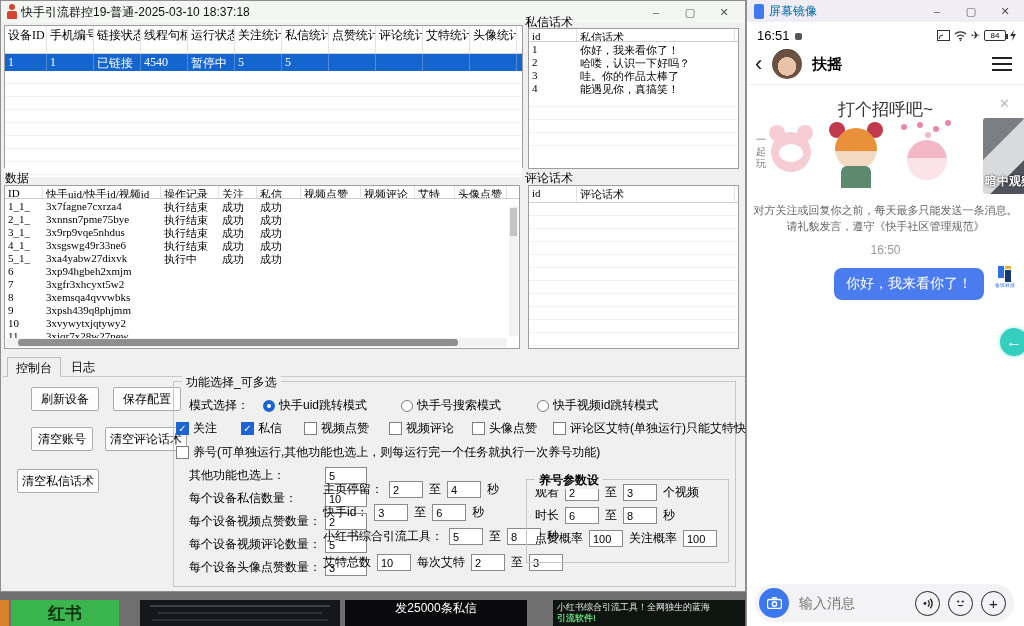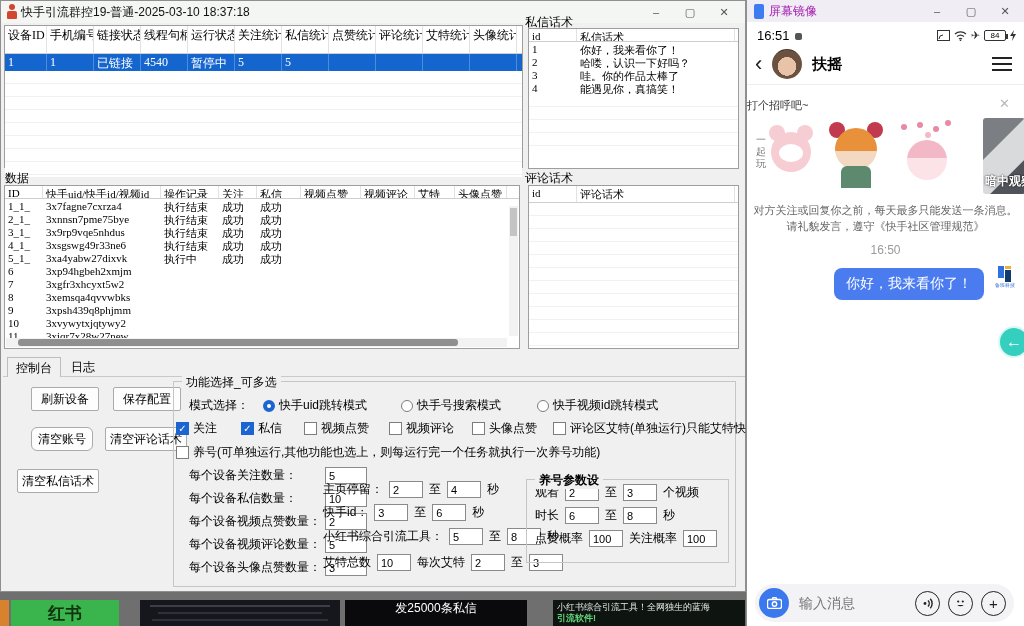--- a/index.html
+++ b/index.html
@@ -80,37 +80,37 @@
   .numin { width:42px; height:17px; border:1px solid #8a8a8a; background:#fff; font-size:11px; padding:0 3px;
            font-family:"Liberation Sans",sans-serif; }
   .numin.sm { width:34px; }
   .cntrow { display:flex; align-items:center; justify-content:space-between; height:17px; margin-bottom:6px; }
   .rng { display:flex; align-items:center; gap:6px; white-space:nowrap; }
 
   
   #rwin { left:746px; top:0; width:278px; height:626px; background:#fff; border-left:1px solid #8f8f8f; }
   #rtitle { position:absolute; left:0; top:0; right:0; height:22px; background:#f0eef4; display:flex; align-items:center; }
   .phoneicon { width:10px; height:15px; border-radius:2px; background:#3f7bf0; margin-left:7px; }
-  #rtitle .ttl { color:#a21caf; margin-left:5px; font-size:12px; }
+  #rtitle .ttl { color:#0369a1; margin-left:5px; font-size:12px; }
 
   .statusrow { position:absolute; left:0; top:26px; right:0; height:20px; }
   .sticons { position:absolute; right:8px; top:3px; display:flex; align-items:center; gap:4px; }
   .battery { width:22px; height:11px; border:1px solid #333; border-radius:2px; font-size:8px;
              display:flex; align-items:center; justify-content:center; position:relative; }
   .battery:after { content:""; position:absolute; right:-3px; top:3px; width:2px; height:5px; background:#333; }
 
   .chathead { position:absolute; left:0; top:48px; right:0; height:32px; display:flex; align-items:center; }
   .backchev { font-size:22px; color:#222; margin-left:8px; line-height:20px; }
   .avatar { width:30px; height:30px; border-radius:50%; margin-left:10px;
             background:radial-gradient(circle at 50% 58%, #e8c3a8 0 40%, #6b5140 41% 70%, #4a3a30 71%); }
   .cname { font-size:15px; font-weight:bold; margin-left:10px; }
   .hamburger { position:absolute; right:12px; width:20px; height:14px; display:flex; flex-direction:column; justify-content:space-between; }
   .hamburger div { height:2px; background:#222; }
 
-  .greet { position:absolute; top:98px; left:0; right:0; text-align:left; font-size:11px; color:#333; }
+  .greet { position:absolute; top:98px; left:0; right:0; text-align:center; font-size:17px; color:#333; }
   .greetx { position:absolute; right:14px; top:96px; color:#b9b9b9; font-size:13px; }
 
   .sticker { position:absolute; top:118px; width:66px; height:76px; border-radius:6px; background:#fff; overflow:hidden; }
   .bearhead { position:absolute; left:18px; top:14px; width:40px; height:40px; border-radius:50%; background:#f6cdd3; }
   .bearhead:before, .bearhead:after { content:""; position:absolute; top:-7px; width:16px; height:16px; border-radius:50%; background:#f6cdd3; }
   .bearhead:before{left:-2px}.bearhead:after{right:-2px}
   .bearface { position:absolute; left:26px; top:26px; width:24px; height:18px; border-radius:50%; background:#fff; }
   .vtext { position:absolute; left:3px; top:16px; width:12px; font-size:10px; color:#777; line-height:12px; }
   .girlhair { position:absolute; left:12px; top:10px; width:42px; height:42px; border-radius:50%;
               background:linear-gradient(#e8913a 0 55%, #f3d9c2 56%); }
@@ -398,21 +398,21 @@
       </div>
       <div style="height:144px;" class="rowlines"></div>
     </div>
 
     <div class="tab active" style="left:6px;">控制台</div>
     <div class="tab" style="left:62px;">日志</div>
     <div id="tabline" class="abs"></div>
 
     <div class="btn" style="left:30px;top:386px;width:68px;height:24px;">刷新设备</div>
     <div class="btn" style="left:112px;top:386px;width:68px;height:24px;">保存配置</div>
-    <div class="btn" style="left:30px;top:426px;width:62px;height:24px;border-radius:6px;">清空账号</div>
+    <div class="btn" style="left:30px;top:426px;width:62px;height:24px;">清空账号</div>
     <div class="btn" style="left:104px;top:426px;width:82px;height:24px;">清空评论话术</div>
     <div class="btn" style="left:16px;top:468px;width:82px;height:24px;">清空私信话术</div>
 
     <div class="groupbox" style="left:172px;top:380px;width:563px;height:206px;">
       <div class="gb-label">功能选择_可多选</div>
     </div>
 
     <div class="fxrow" style="left:188px;top:396px;">
       <span>模式选择：</span>
       <span class="rd on" style="margin-left:14px;"></span>
@@ -438,21 +438,21 @@
       <span class="lbl">评论区艾特(单独运行)只能艾特快手号</span>
     </div>
 
     <div class="fxrow" style="left:175px;top:443px;text-align:center;">
       <span class="cb"></span>
       <span class="lbl">养号(可单独运行,其他功能也选上，则每运行完一个任务就执行一次养号功能)</span>
     </div>
 
     <div class="abs" style="left:188px;top:466px;width:178px;">
       <div class="cntrow">
-          <span>每个设备关注数量：</span>
+          <span>其他功能也选上：</span>
           <input class="numin" value="5" style="">
         </div>
       <div class="cntrow">
           <span>每个设备私信数量：</span>
           <input class="numin" value="10" style="">
         </div>
       <div class="cntrow">
           <span>每个设备视频点赞数量：</span>
           <input class="numin" value="2" style="">
         </div>

